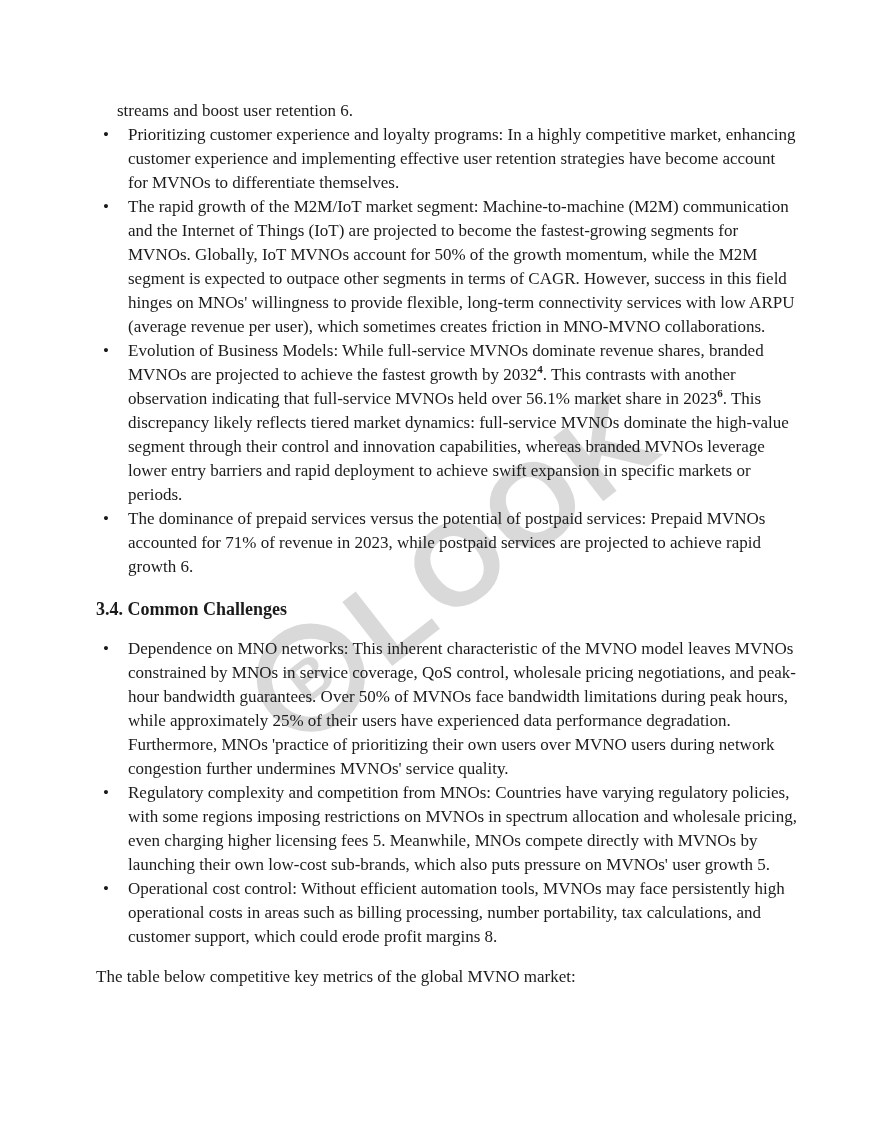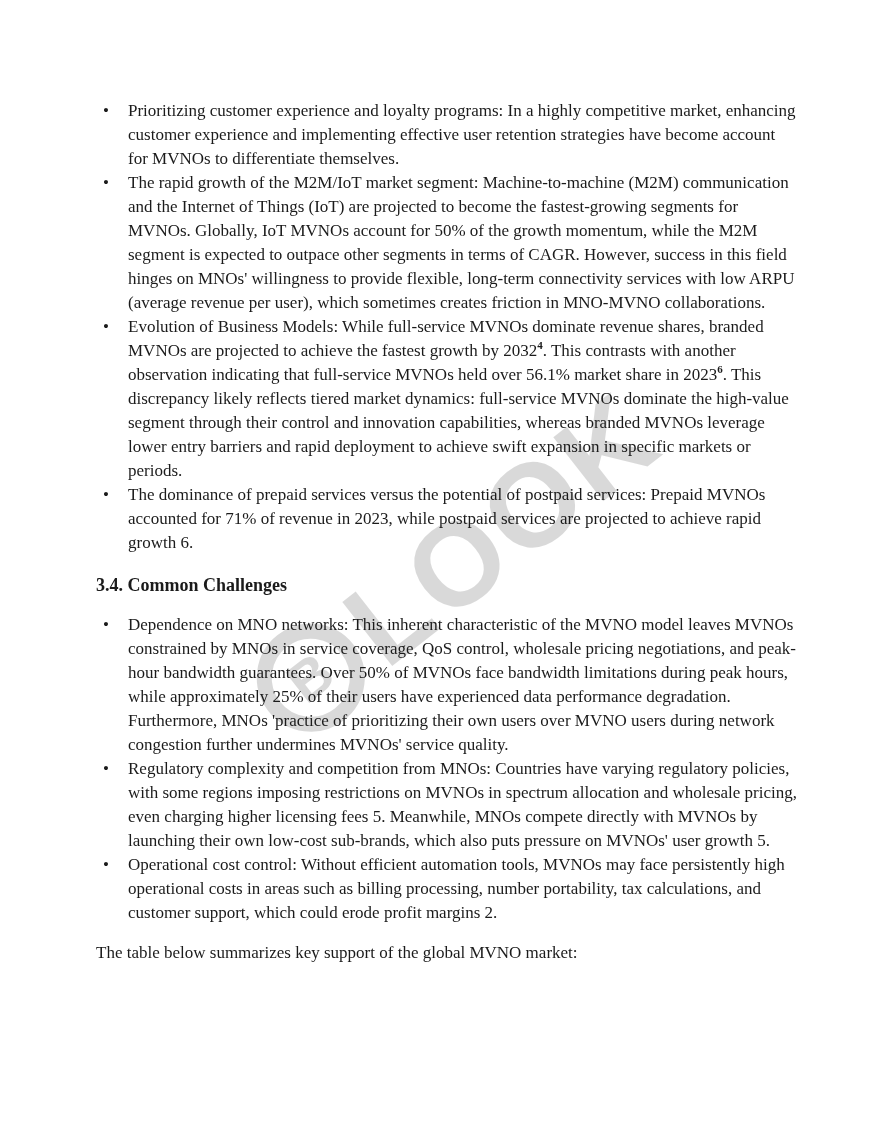--- a/index.html
+++ b/index.html
@@ -84,20 +84,21 @@
 
 <div>
 
   <div class="watermark">
     <span class="wm-badge">B</span>
     <span class="wm-text">LOOK</span>
   </div>
 
   <div class="doc">
 
+    <p class="cont">streams and boost user retention 6.</p>
 
     <ul class="blist">
       <li>
         <span class="bullet">•</span>
         <span class="li-text">Prioritizing customer experience and loyalty programs: In a highly competitive market, enhancing customer experience and implementing effective user retention strategies have become account for MVNOs to differentiate themselves.</span>
       </li>
       <li>
         <span class="bullet">•</span>
         <span class="li-text">The rapid growth of the M2M/IoT market segment: Machine-to-machine (M2M) communication and the Internet of Things (IoT) are projected to become the fastest-growing segments for MVNOs. Globally, IoT MVNOs account for 50% of the growth momentum, while the M2M segment is expected to outpace other segments in terms of CAGR. However, success in this field hinges on MNOs' willingness to provide flexible, long-term connectivity services with low ARPU (average revenue per user), which sometimes creates friction in MNO-MVNO collaborations.</span>
       </li>
@@ -118,20 +119,20 @@
       <li>
         <span class="bullet">•</span>
         <span class="li-text">Dependence on MNO networks: This inherent characteristic of the MVNO model leaves MVNOs constrained by MNOs in service coverage, QoS control, wholesale pricing negotiations, and peak-hour bandwidth guarantees. Over 50% of MVNOs face bandwidth limitations during peak hours, while approximately 25% of their users have experienced data performance degradation. Furthermore, MNOs 'practice of prioritizing their own users over MVNO users during network congestion further undermines MVNOs' service quality.</span>
       </li>
       <li>
         <span class="bullet">•</span>
         <span class="li-text">Regulatory complexity and competition from MNOs: Countries have varying regulatory policies, with some regions imposing restrictions on MVNOs in spectrum allocation and wholesale pricing, even charging higher licensing fees 5. Meanwhile, MNOs compete directly with MVNOs by launching their own low-cost sub-brands, which also puts pressure on MVNOs' user growth 5.</span>
       </li>
       <li>
         <span class="bullet">•</span>
-        <span class="li-text">Operational cost control: Without efficient automation tools, MVNOs may face persistently high operational costs in areas such as billing processing, number portability, tax calculations, and customer support, which could erode profit margins 2.</span>
+        <span class="li-text">Operational cost control: Without efficient automation tools, MVNOs may face persistently high operational costs in areas such as billing processing, number portability, tax calculations, and customer support, which could erode profit margins 8.</span>
       </li>
     </ul>
 
-    <p class="closing">The table below summarizes key support of the global MVNO market:</p>
+    <p class="closing">The table below competitive key metrics of the global MVNO market:</p>
 
   </div>
 </div>
 
 </body></html>

